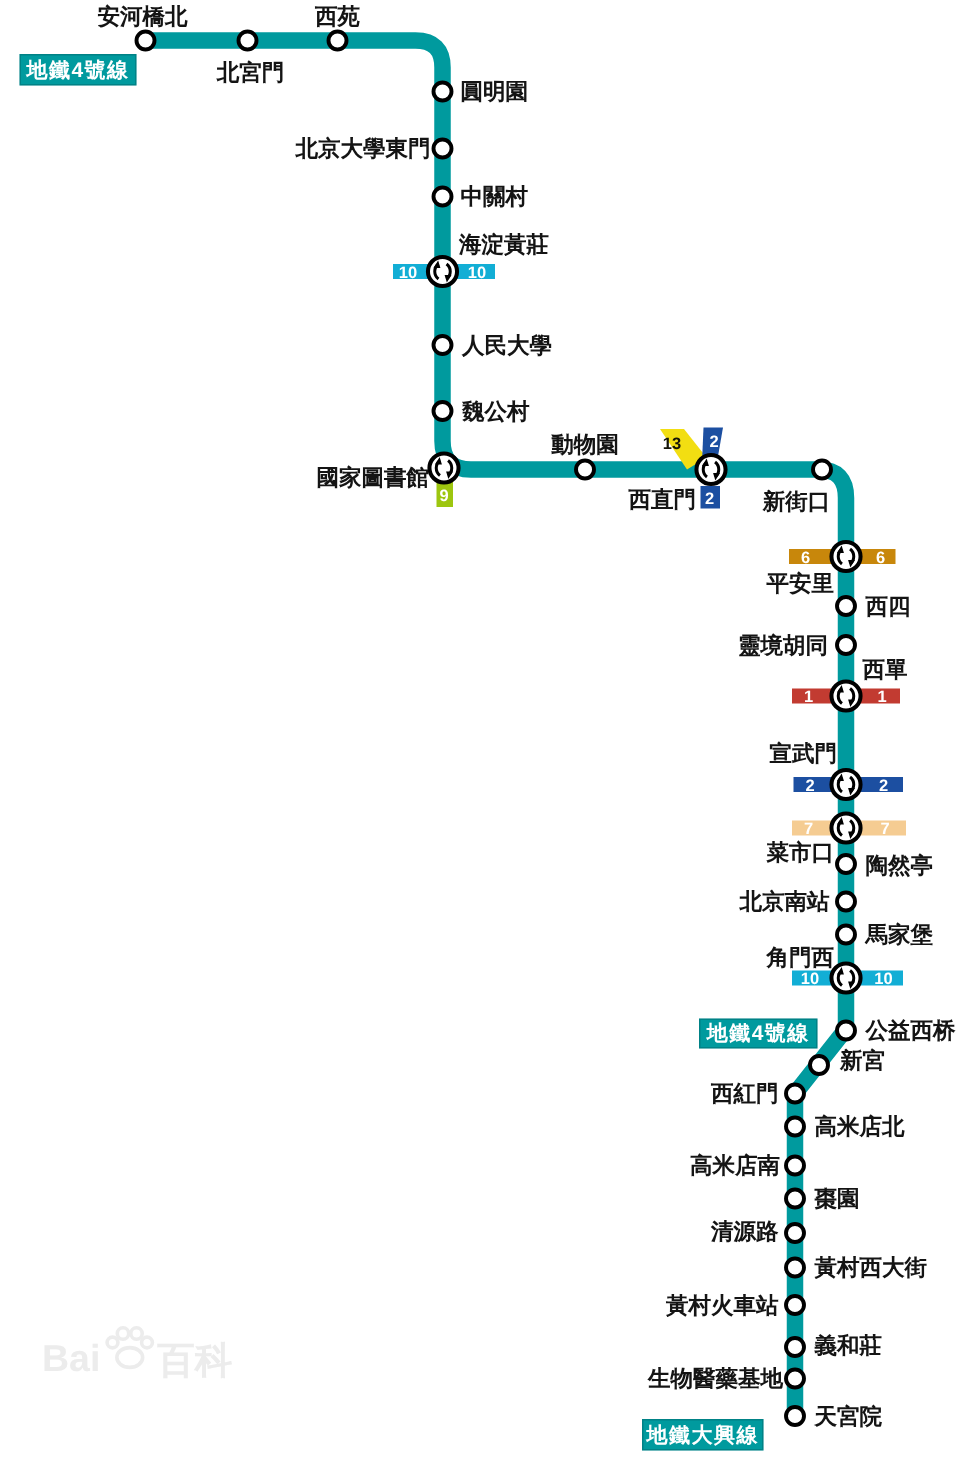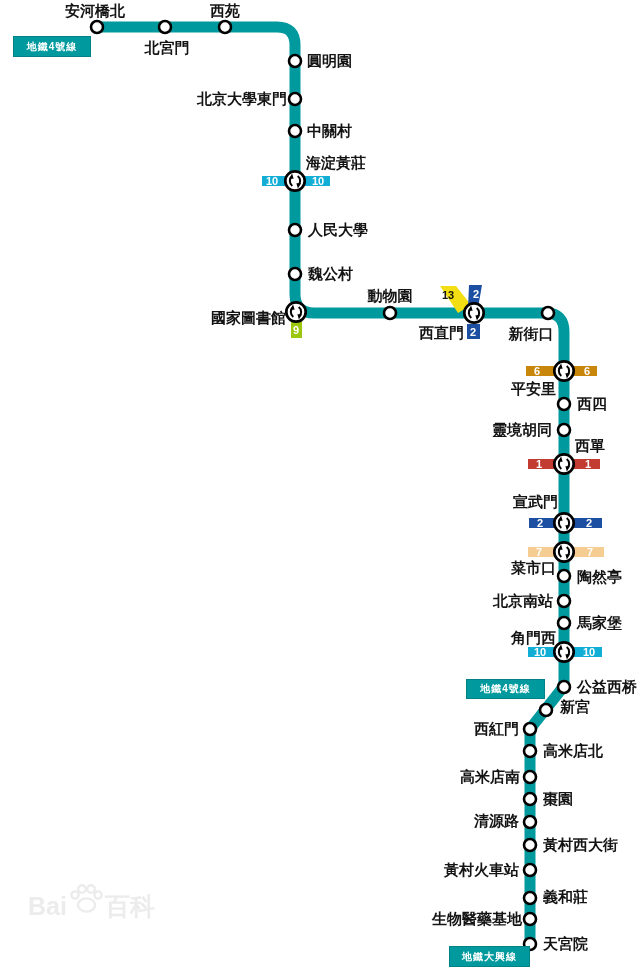--- a/index.html
+++ b/index.html
@@ -9,21 +9,21 @@
     font-family:"Liberation Sans",sans-serif;
     position:relative;overflow:hidden;
   }
   .map{position:absolute;left:0;top:0;width:639px;height:972px;}
   #rail{position:absolute;left:0;top:0;}
   .stn{font-family:"Liberation Sans",sans-serif;font-size:15px;font-weight:600;fill:#141414;}
   .badge{font-family:"Liberation Sans",sans-serif;font-size:11px;font-weight:bold;fill:#ffffff;}
   .badge-dark{font-family:"Liberation Sans",sans-serif;font-size:11px;font-weight:bold;fill:#141408;}
   .line-box{
     position:absolute;display:flex;align-items:center;justify-content:center;
-    color:#fff;font-size:10px;font-weight:bold;letter-spacing:1px;
+    color:#fff;font-size:14px;font-weight:bold;letter-spacing:1px;
     box-sizing:border-box;border:1px solid rgba(0,60,62,0.25);
   }
   .watermark{
     position:absolute;left:28px;top:882px;display:flex;align-items:center;gap:1px;
     color:#ececec;font-size:25px;font-weight:bold;user-select:none;
   }
   .watermark .paw{margin:0 -2px 14px -2px;}
 </style>
 </head>
 <body>
@@ -172,21 +172,21 @@
       <circle cx="530" cy="898" r="6" fill="#fff" stroke="#000" stroke-width="2.6"></circle>
       <text x="543" y="902" text-anchor="start" class="stn">義和莊</text>
       <circle cx="530" cy="919" r="6" fill="#fff" stroke="#000" stroke-width="2.6"></circle>
       <text x="522" y="924" text-anchor="end" class="stn">生物醫藥基地</text>
       <circle cx="530" cy="944" r="6" fill="#fff" stroke="#000" stroke-width="2.6"></circle>
       <text x="543" y="949" text-anchor="start" class="stn">天宮院</text>
     </svg>
 
   <div class="line-box" id="box0" style="left: 13px; top: 36px; width: 78px; height: 21px; background: rgb(0, 154, 158);">地鐵4號線</div>
   <div class="line-box" id="box1" style="left: 466px; top: 679px; width: 79px; height: 20px; background: rgb(0, 154, 158);">地鐵4號線</div>
-  <div class="line-box" id="box2" style="left: 449px; top: 946px; width: 81px; height: 21px; background: rgb(0, 154, 158);">地鐵大興線</div>
+  <div class="line-box" id="box2" style="left: 428px; top: 946px; width: 81px; height: 21px; background: rgb(0, 154, 158);">地鐵大興線</div>
 
   <div class="watermark">
     <span>Bai</span>
     <svg class="paw" width="40" height="34" viewBox="0 0 40 34">
       <g fill="none" stroke="#ececec" stroke-width="2.4">
         <circle cx="9" cy="13" r="3.6"></circle>
         <circle cx="16" cy="7" r="3.8"></circle>
         <circle cx="25" cy="7" r="3.8"></circle>
         <circle cx="32" cy="13" r="3.6"></circle>
         <ellipse cx="20.5" cy="23" rx="8.6" ry="6.6"></ellipse>

